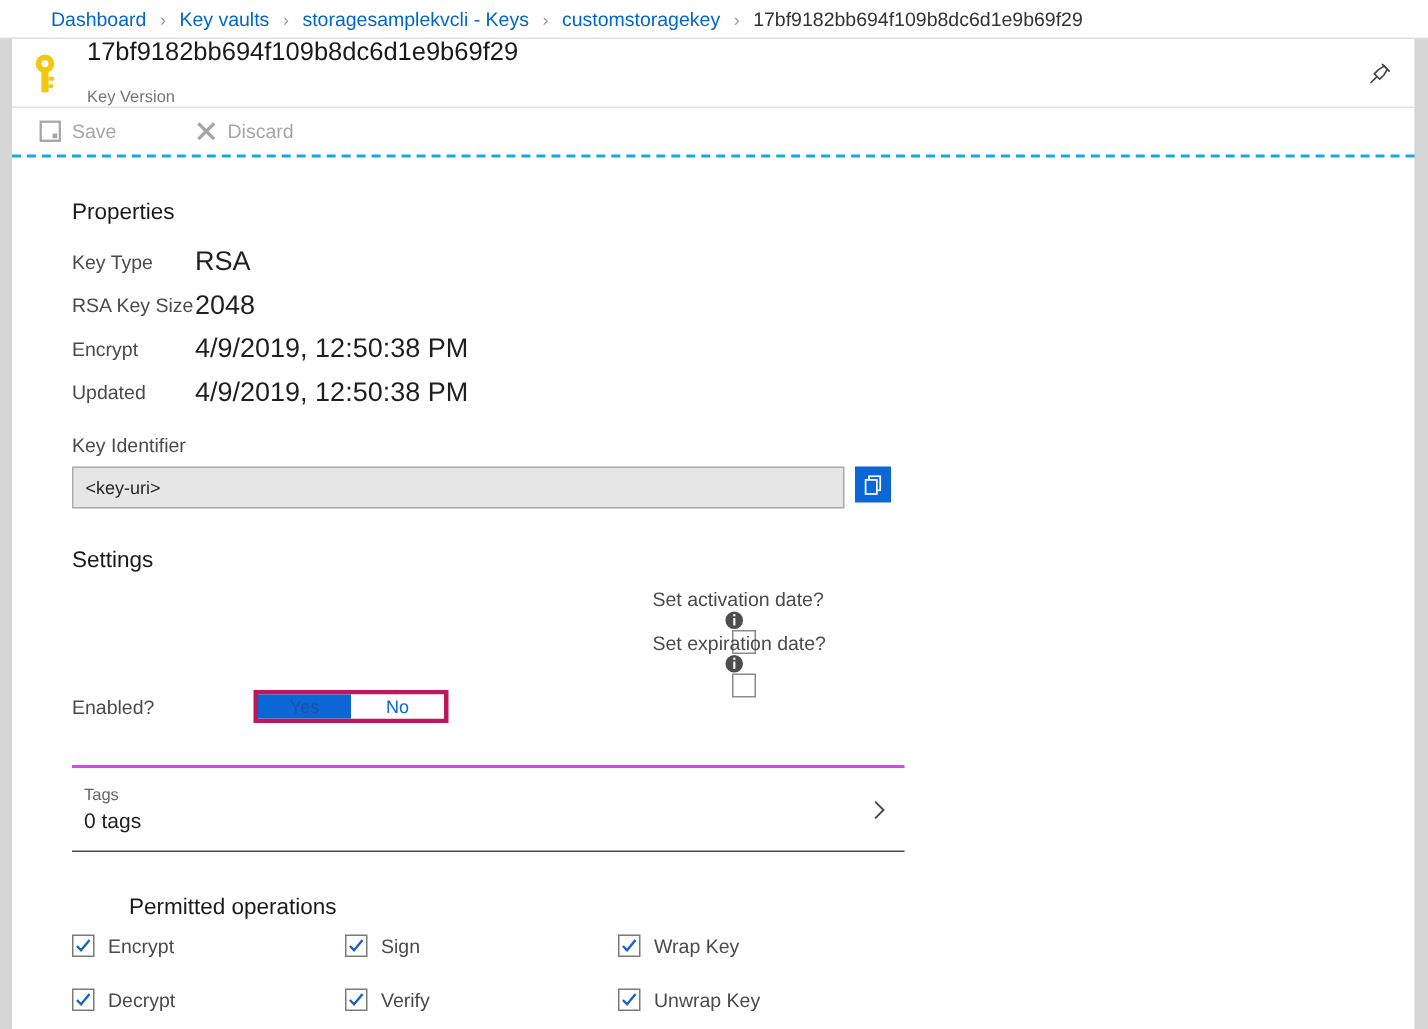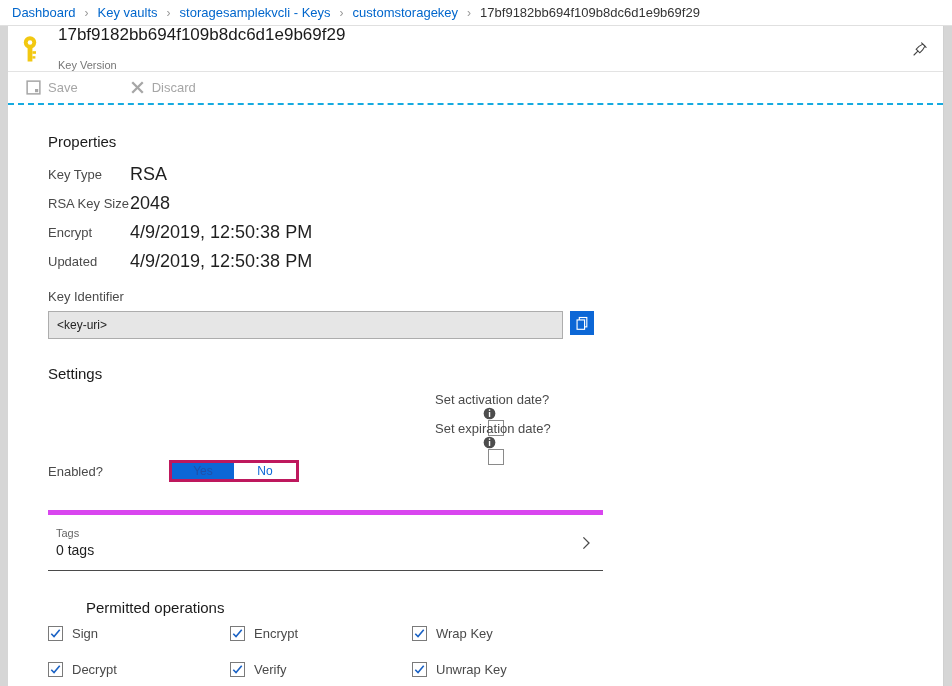--- a/index.html
+++ b/index.html
@@ -22,21 +22,21 @@
     height: 686px;
     box-sizing: border-box;
     background: #ffffff;
   }
 
   
   .breadcrumb {
     height: 26px;
     display: flex;
     align-items: center;
-    padding-left: 12px;
+    padding-left: 34px;
     background: #ffffff;
     border-bottom: 1px solid #e0e0e0;
     box-sizing: border-box;
     font-size: 13px;
     white-space: nowrap;
   }
   .crumb-link {
     color: #0066cc;
     cursor: pointer;
   }
@@ -263,21 +263,21 @@
   }
   .toggle-opt.off {
     background: #ffffff;
     color: #0c67d6;
   }
 
   
   .tags-block {
     width: 555px;
     margin-top: 22px;
-    border-top: 5px solid #d946ef;
+    border-top: 2px solid #d946ef;
     border-bottom: 1px solid #4a4a4a;
     box-sizing: border-box;
   }
   .tags-row {
     height: 55px;
     display: flex;
     align-items: center;
     justify-content: space-between;
     padding: 0 10px 0 8px;
     box-sizing: border-box;
@@ -469,30 +469,30 @@
 
         <div class="section-head perm-head">Permitted operations</div>
         <div class="perm-grid">
 
           <div class="perm-item">
             <div class="perm-box">
               <svg width="11" height="11" viewBox="0 0 12 12">
                 <path d="M1.4 6.2 L4.4 9.3 L10.6 1.8" fill="none" stroke="#1961c4" stroke-width="1.7"></path>
               </svg>
             </div>
-            <span class="perm-label">Sign</span>
+            <span class="perm-label">Encrypt</span>
           </div>
 
           <div class="perm-item">
             <div class="perm-box">
               <svg width="11" height="11" viewBox="0 0 12 12">
                 <path d="M1.4 6.2 L4.4 9.3 L10.6 1.8" fill="none" stroke="#1961c4" stroke-width="1.7"></path>
               </svg>
             </div>
-            <span class="perm-label">Encrypt</span>
+            <span class="perm-label">Sign</span>
           </div>
 
           <div class="perm-item">
             <div class="perm-box">
               <svg width="11" height="11" viewBox="0 0 12 12">
                 <path d="M1.4 6.2 L4.4 9.3 L10.6 1.8" fill="none" stroke="#1961c4" stroke-width="1.7"></path>
               </svg>
             </div>
             <span class="perm-label">Wrap Key</span>
           </div>

